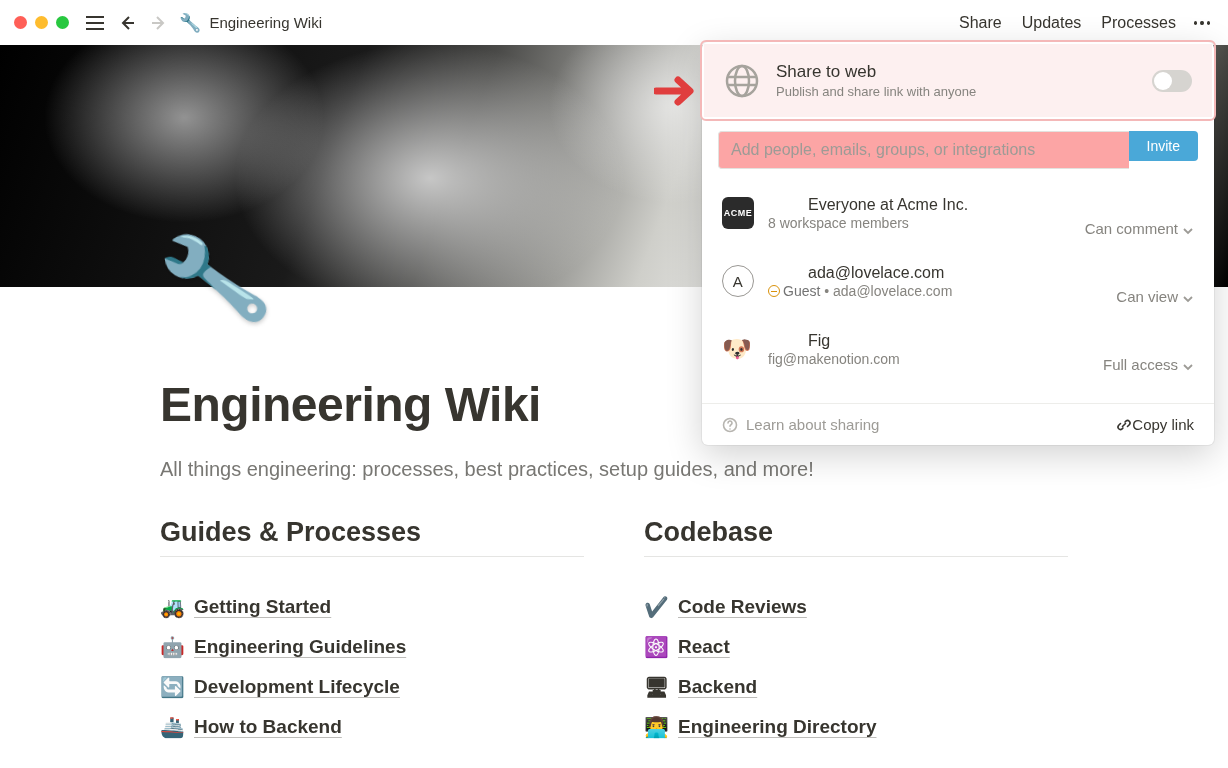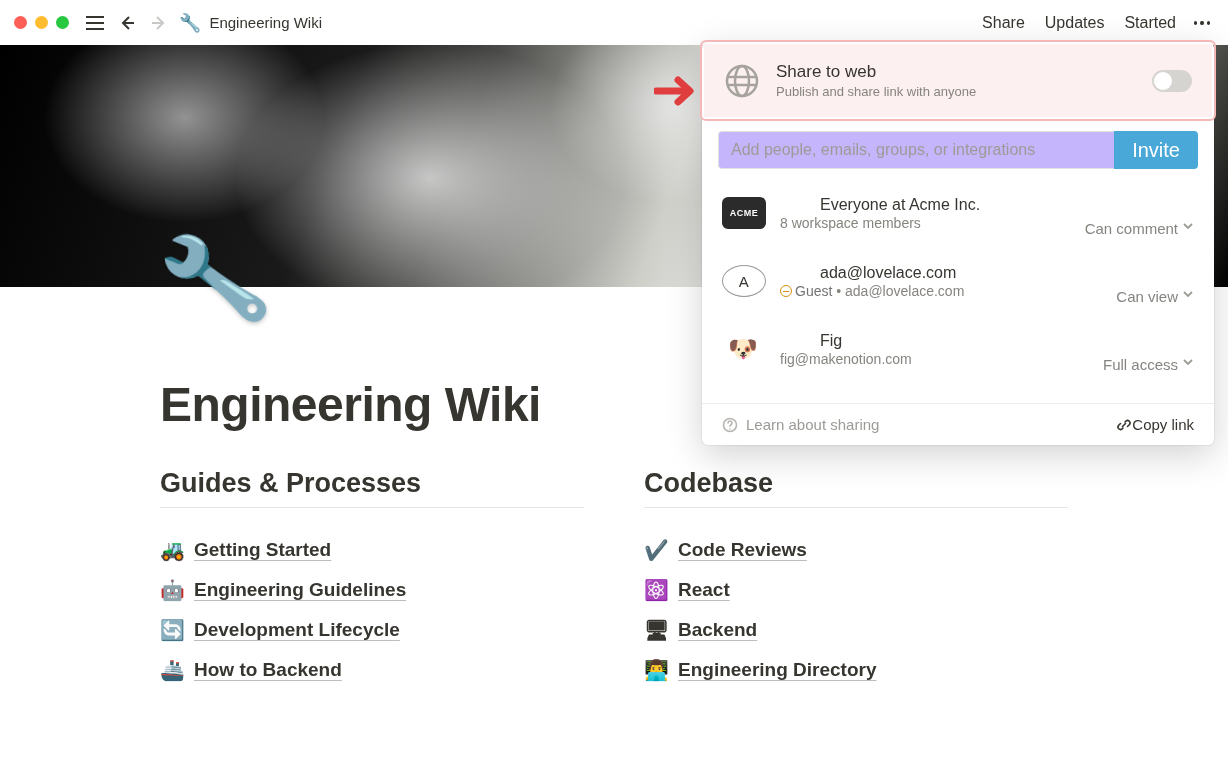--- a/index.html
+++ b/index.html
@@ -79,21 +79,21 @@
   display:flex;
   gap: 60px;
   margin-top: 36px;
 }
 .col { flex: 1; }
 .col h2 {
   font-size: 27px;
   font-weight: 700;
   padding-bottom: 8px;
   border-bottom: 1px solid #e5e5e3;
-  margin-bottom: 22px;
+  margin-bottom: 30px;
 }
 .linkrow {
   display:flex;
   align-items:center;
   gap: 10px;
   font-size: 19px;
   font-weight: 600;
   padding: 8px 0;
 }
 .linkrow .emoji { font-size: 20px; width: 24px; text-align:center; }
@@ -129,39 +129,39 @@
 .share-web .t1 { font-size: 17px; font-weight:500; color:#37352f; }
 .share-web .t2 { font-size: 13px; color:#86847f; margin-top:2px; }
 .toggle {
   width: 40px; height: 22px; border-radius: 11px; background:#d6d4d0; position:relative; cursor:pointer;
 }
 .toggle::after { content:""; position:absolute; left:2px; top:2px; width:18px; height:18px; border-radius:50%; background:#fff; }
 
 .invite-row { display:flex; gap:0; padding: 12px 16px 10px; }
 .invite-row input {
   flex:1; height:38px; border:1px solid #e3e2df; border-right:none; border-radius: 4px 0 0 4px;
-  padding: 0 12px; font-size: 16px; color:#37352f; background:#c4b5fd;
+  padding: 0 12px; font-size: 16px; color:#37352f; background:#fca5a5;
 }
 .invite-row input::placeholder { color:#9d9b96; }
 .invite-btn {
-  height:38px; padding: 0 18px; background:#4aa8d8; color:#fff; font-size:20px; font-weight:500;
+  height:30px; padding: 0 18px; background:#4aa8d8; color:#fff; font-size:14px; font-weight:500;
   border:none; border-radius: 0 4px 4px 0; cursor:pointer;
 }
 
 .perm-row { display:flex; align-items:center; gap:14px; padding: 10px 20px; }
-.perm-row .avatar { width:44px; height:32px; border-radius:6px; background:#2b2b2b; color:#fff; font-size:9px; font-weight:700; display:flex; align-items:center; justify-content:center; letter-spacing:0.5px; }
+.perm-row .avatar { width:32px; height:32px; border-radius:6px; background:#2b2b2b; color:#fff; font-size:9px; font-weight:700; display:flex; align-items:center; justify-content:center; letter-spacing:0.5px; }
 .perm-row .avatar.round { border-radius:50%; background:#fff; border:1.5px solid #9a9894; color:#37352f; font-size:15px; font-weight:500; }
 .perm-row .avatar.fig { background:#fff; border:none; font-size:24px; }
 .perm-row .info { flex:1; }
 .perm-row .name { font-size:16px; font-weight:500;margin-left:40px; }
 .perm-row .meta { font-size:14px; color:#86847f; margin-top:1px; }
 .perm-row .meta .guest { color:#737373; font-weight:500; }
 .perm-row .meta .gicon { display:inline-block; width:12px; height:12px; border:1.5px solid #d9920b; border-radius:50%; vertical-align:-1px; margin-right:3px; position:relative; }
 .perm-row .meta .gicon::after { content:""; position:absolute; left:2px; right:2px; top:5px; height:1.5px; background:#d9920b; }
-.perm-row .perm { font-size:15px; color:#86847f; display:flex; align-items:flex-start; gap:4px; cursor:pointer;margin-top:31px; }
+.perm-row .perm { font-size:15px; color:#86847f; display:flex; align-items:flex-end; gap:4px; cursor:pointer;margin-top:31px; }
 
 .pop-footer {
   display:flex; align-items:center; justify-content:space-between;
   padding: 12px 20px; border-top:1px solid #ededea; margin-top:20px;
 }
 .pop-footer .learn { color:#9d9b96; font-size:15px; display:flex; align-items:center; gap:8px; cursor:pointer; }
 .pop-footer .copy { font-size:15px; display:flex; align-items:center; gap:0; cursor:pointer; }
 
 
 .arrow {
@@ -199,21 +199,21 @@
     <svg width="16" height="16" viewBox="0 0 16 16">
         <path d="M6 2l6 6-6 6" stroke="#c9c8c5" stroke-width="2" fill="none"></path>
         <path d="M12 8H1" stroke="#c9c8c5" stroke-width="2"></path>
       </svg>
   </div>
   <span class="pageicon">🔧</span>
   <span class="title">Engineering Wiki</span>
   <div class="spacer"></div>
   <span class="action">Share</span>
   <span class="action">Updates</span>
-  <span class="action">Started</span>
+  <span class="action">Processes</span>
   <div class="dots iconbtn">
       <span></span>
       <span></span>
       <span></span>
     </div>
 </div>
 
 <div class="cover"></div>
 
 <div class="arrow">
@@ -301,20 +301,21 @@
           <path d="M6.5 9.5 9.5 6.5M7 11l-1 1a2.5 2.5 0 0 1-3.5-3.5l2-2M9 5l1-1a2.5 2.5 0 0 1 3.5 3.5l-2 2" stroke="#37352f" stroke-width="1.6" fill="none" stroke-linecap="round"></path>
         </svg>
       <span>Copy link</span>
     </div>
   </div>
 </div>
 
 <div class="page">
   <div class="page-icon">🔧</div>
   <h1>Engineering Wiki</h1>
+  <div class="subtitle">All things engineering: processes, best practices, setup guides, and more!</div>
 
   <div class="columns">
     <div class="col">
       <h2>Guides &amp; Processes</h2>
       <div class="linkrow">
           <span class="emoji">🚜</span>
           <span class="text">Getting Started</span>
         </div>
       <div class="linkrow">
           <span class="emoji">🤖</span>

